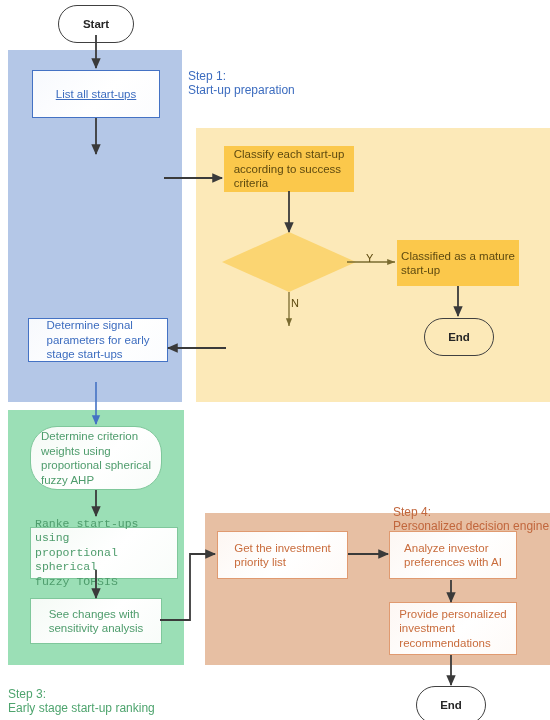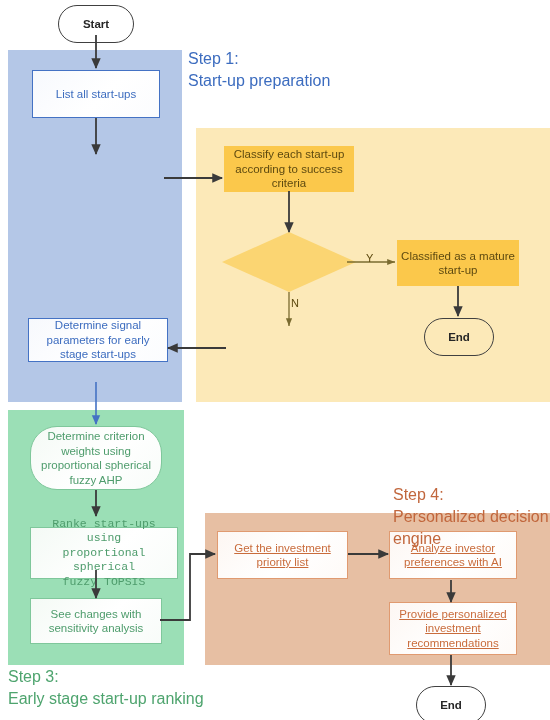--- a/index.html
+++ b/index.html
@@ -28,38 +28,38 @@
     z-index: 1;
   }
   .panel-blue   { background: #B4C7E7; }
   .panel-yellow { background: #FCE9B8; }
   .panel-green  { background: #9BDFB6; }
   .panel-orange { background: #E7BFA3; }
 
   .panel-label {
     position: absolute;
     z-index: 6;
-    font-size: 16px;
-    line-height: 22px;
+    font-size: 12px;
+    line-height: 14px;
     white-space: pre-line;
+    margin-top: 21px;
   }
   .lbl-blue   { color: #3C6CBF; }
   .lbl-yellow { color: #D9A21B; }
   .lbl-green  { color: #4EA46E; }
   .lbl-orange { color: #C1663C; }
 
   
   .node {
     position: absolute;
     z-index: 4;
     box-sizing: border-box;
     display: flex;
     align-items: center;
     justify-content: center;
-    text-align: center;
     font-size: 11.5px;
     line-height: 14.5px;
     padding: 18px 4px;
     white-space: pre-line;
   }
   .n-blue {
     background: linear-gradient(135deg,#f7f9fd 0%,#ffffff 55%,#fbfcfe 100%);
     border: 1px solid #4472C4;
     color: #3C6CBF;
   }
@@ -70,21 +70,20 @@
   }
   .n-green {
     background: linear-gradient(135deg,#f4faf5 0%,#ffffff 55%,#f8fcf9 100%);
     border: 1px solid #7FC79B;
     color: #4E9C6C;
   }
   .n-orange {
     background: linear-gradient(135deg,#fdf7f3 0%,#ffffff 55%,#fefaf7 100%);
     border: 1px solid #E09A70;
     color: #C96C3C;
-    text-decoration: underline;
   }
   
   .n-term {
     background: #ffffff;
     border: 1px solid #404040;
     border-radius: 999px;
     color: #262626;
     font-weight: bold;
     font-size: 11.5px;
   }
@@ -169,21 +168,21 @@
 
     <line x1="348" y1="554" x2="388" y2="554" stroke="#3A3A3A" stroke-width="1.8" marker-end="url(#ah)"></line>
 
     <line x1="451" y1="580" x2="451" y2="602" stroke="#3A3A3A" stroke-width="1.8" marker-end="url(#ah)"></line>
 
     <line x1="451" y1="655" x2="451" y2="685" stroke="#3A3A3A" stroke-width="1.8" marker-end="url(#ah)"></line>
   </svg>
 
   <div class="node n-term" style="left:58px; top:5px; width:76px; height:30px;">Start</div>
 
-  <div class="node n-blue" style="left:32px; top:70px; width:128px; height:48px;">List all start-ups</div>
+  <div class="node n-blue" style="left:32px; top:70px; width:128px; height:48px;text-decoration:underline;">List all start-ups</div>
   <div class="node n-blue" style="left:28px; top:318px; width:140px; height:44px;">Determine signal
 parameters for early
 stage start-ups</div>
 
   <div class="node n-yellow" style="left:224px; top:146px; width:130px; height:46px;">Classify each start-up
 according to success
 criteria</div>
 
   <div class="node n-diamond" style="left:222px; top:232px; width:134px; height:60px;">
     <div class="dia-shape"></div>

